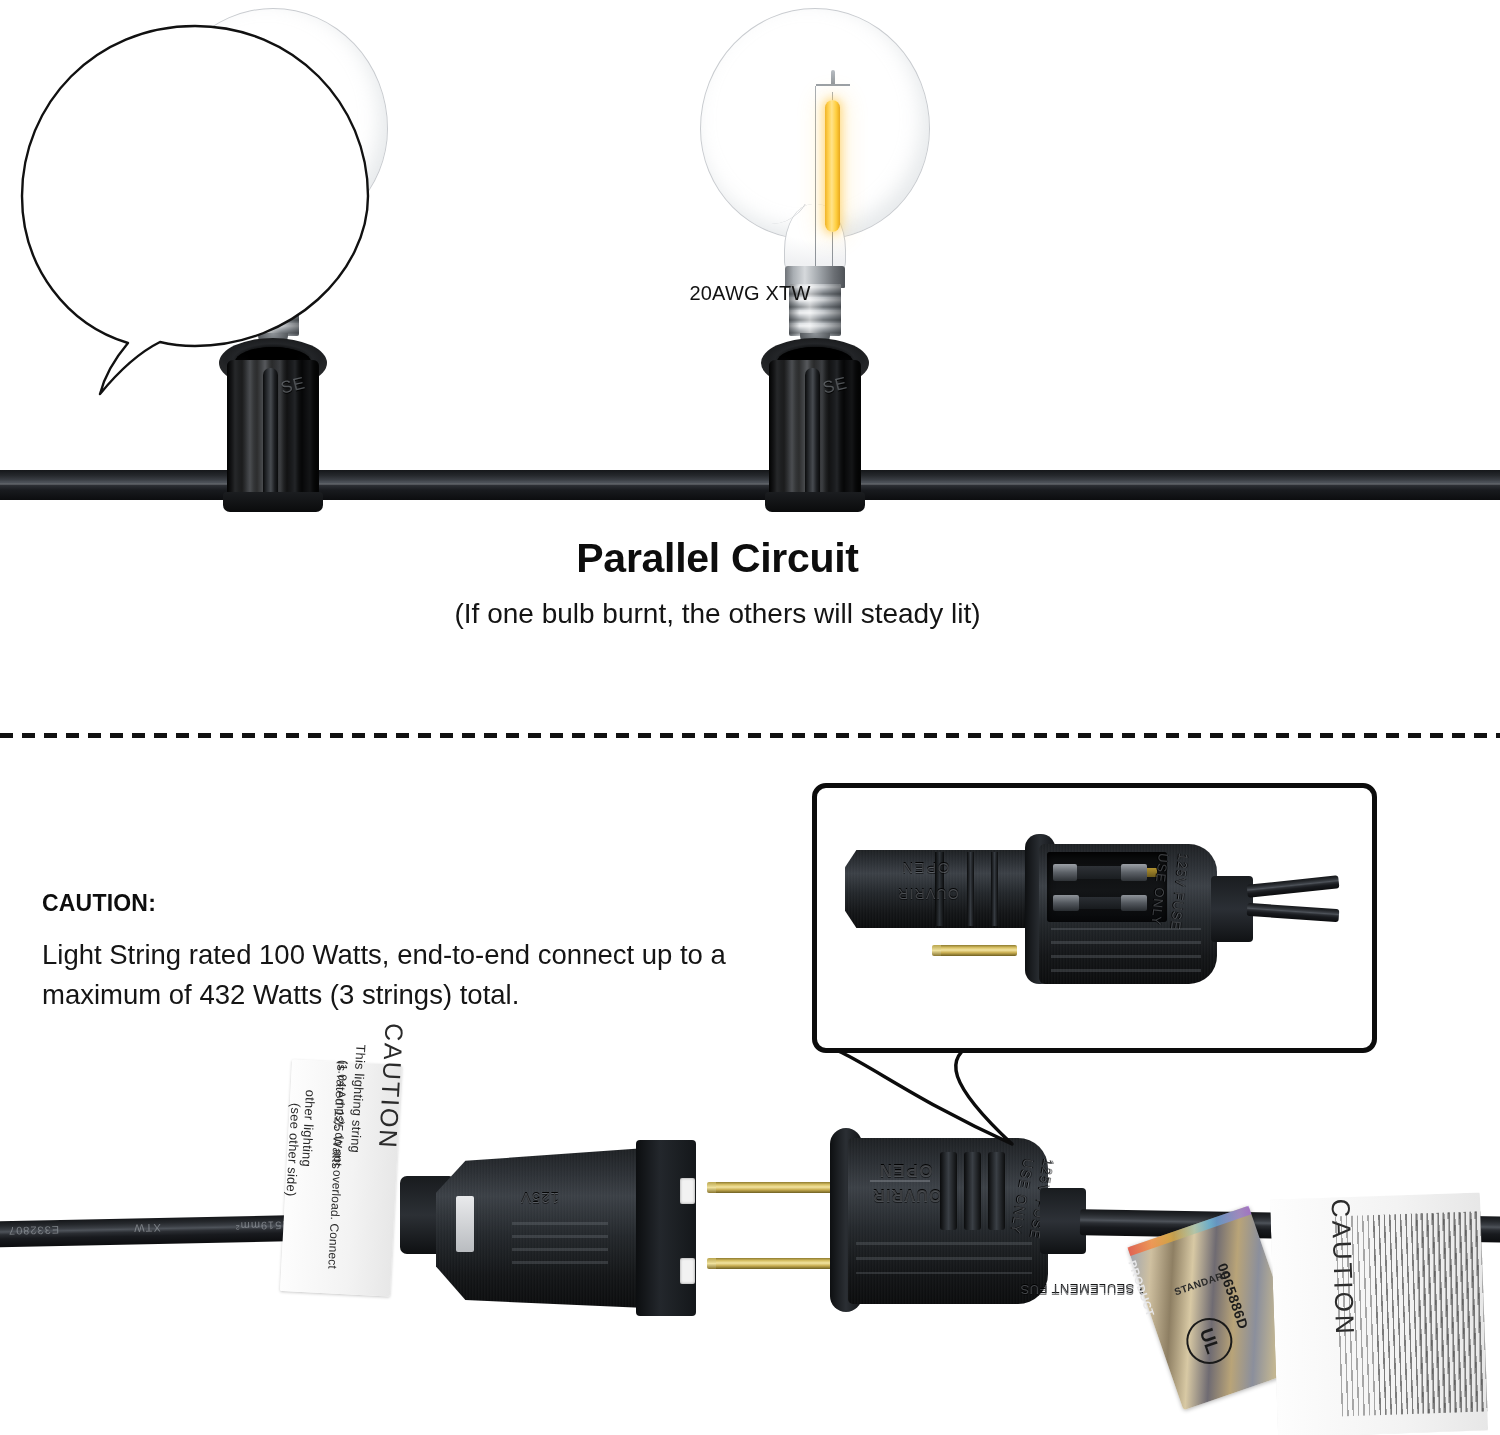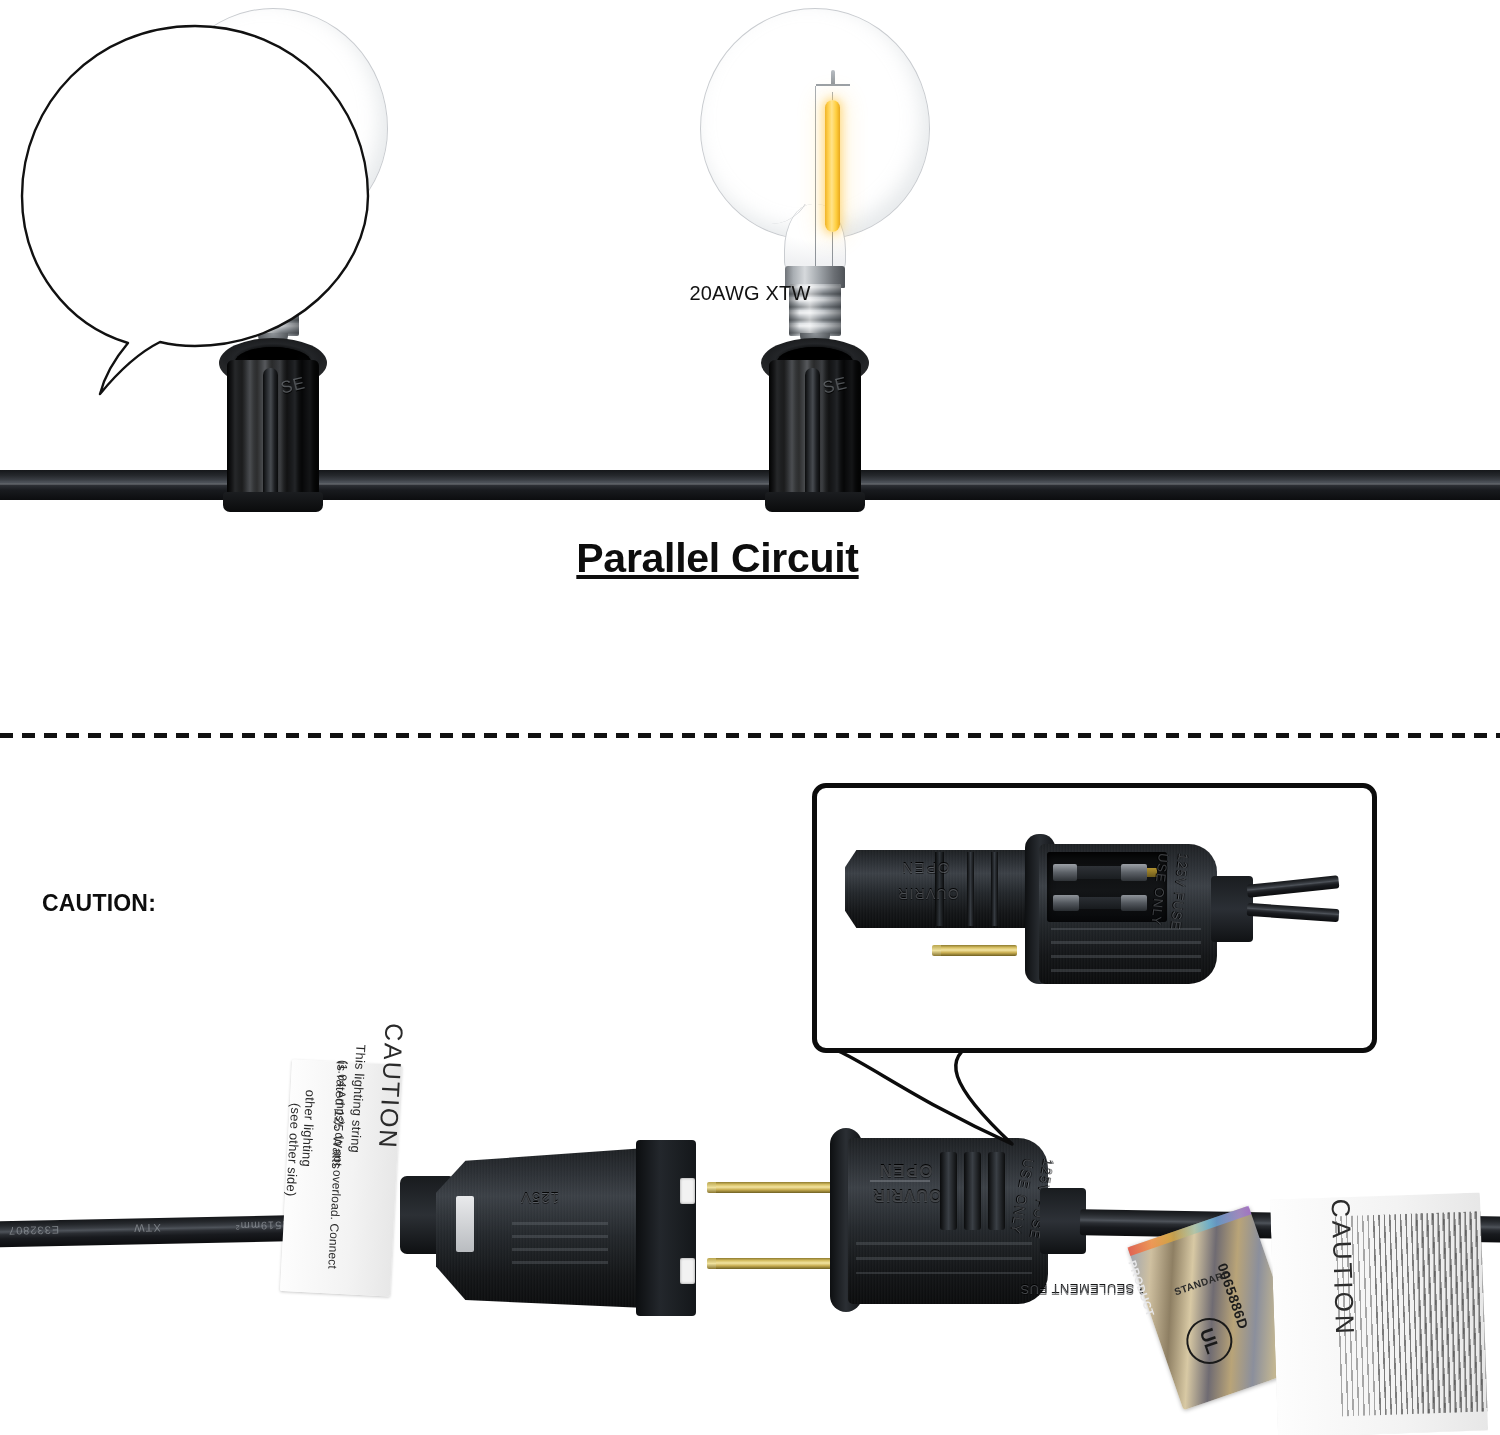--- a/index.html
+++ b/index.html
@@ -207,21 +207,20 @@
     text-shadow: 0 1px 0 rgba(0,0,0,.9), 0 -1px 0 rgba(0,0,0,.55);
     user-select:none;
   }
 
   
   .title-big {
     position:absolute;
     font-size: 41px; font-weight: 700; color:#0d0d0d;
     letter-spacing: -.3px;
     font-family: "Liberation Sans", sans-serif;
-    text-decoration: underline;
   }
   .title-sub {
     position:absolute;
     font-size: 28px; color: #141414;
     font-family: "Liberation Sans", sans-serif;
   }
 
   
   #caution-head {
     position:absolute; left: 42px; top: 890px;
@@ -397,24 +396,26 @@
                C 172 345 184 346 195 346
                C 292 346 368 272 368 196
                C 368 104 294 26 195 26 Z" fill="#ffffff" stroke="#111111" stroke-width="2.4" stroke-linejoin="round"></path>
     </svg>
 
 
     <div class="co-label" style="left:0; right:0; top:282px; text-align:center;">20AWG XTW</div>
   </div>
 
   <div class="title-big" style="left:0; top:535px; width:1435px; text-align:center;">Parallel Circuit</div>
+  <div class="title-sub" style="left:0; top:598px; width:1435px; text-align:center;">(If one bulb burnt, the others will steady lit)</div>
 
   <div class="abs" id="divider"></div>
 
   <div id="caution-head">CAUTION:</div>
+  <div id="caution-body">Light String rated 100 Watts, end-to-end connect up to a maximum of 432 Watts  (3 strings) total.</div>
 
   <svg id="fuse-tail" viewBox="0 0 240 110">
     <path d="M 10 2 C 48 6 96 52 212 104 C 150 46 140 16 178 2" fill="#ffffff" stroke="#0c0c0c" stroke-width="3.4" stroke-linejoin="round"></path>
     <rect x="8" y="0" width="176" height="7" fill="#ffffff"></rect>
   </svg>
 
   <div id="callout-fuse">
 
     <div class="abs" style="left:22px; top:14px; width:500px; height:190px;">
 

